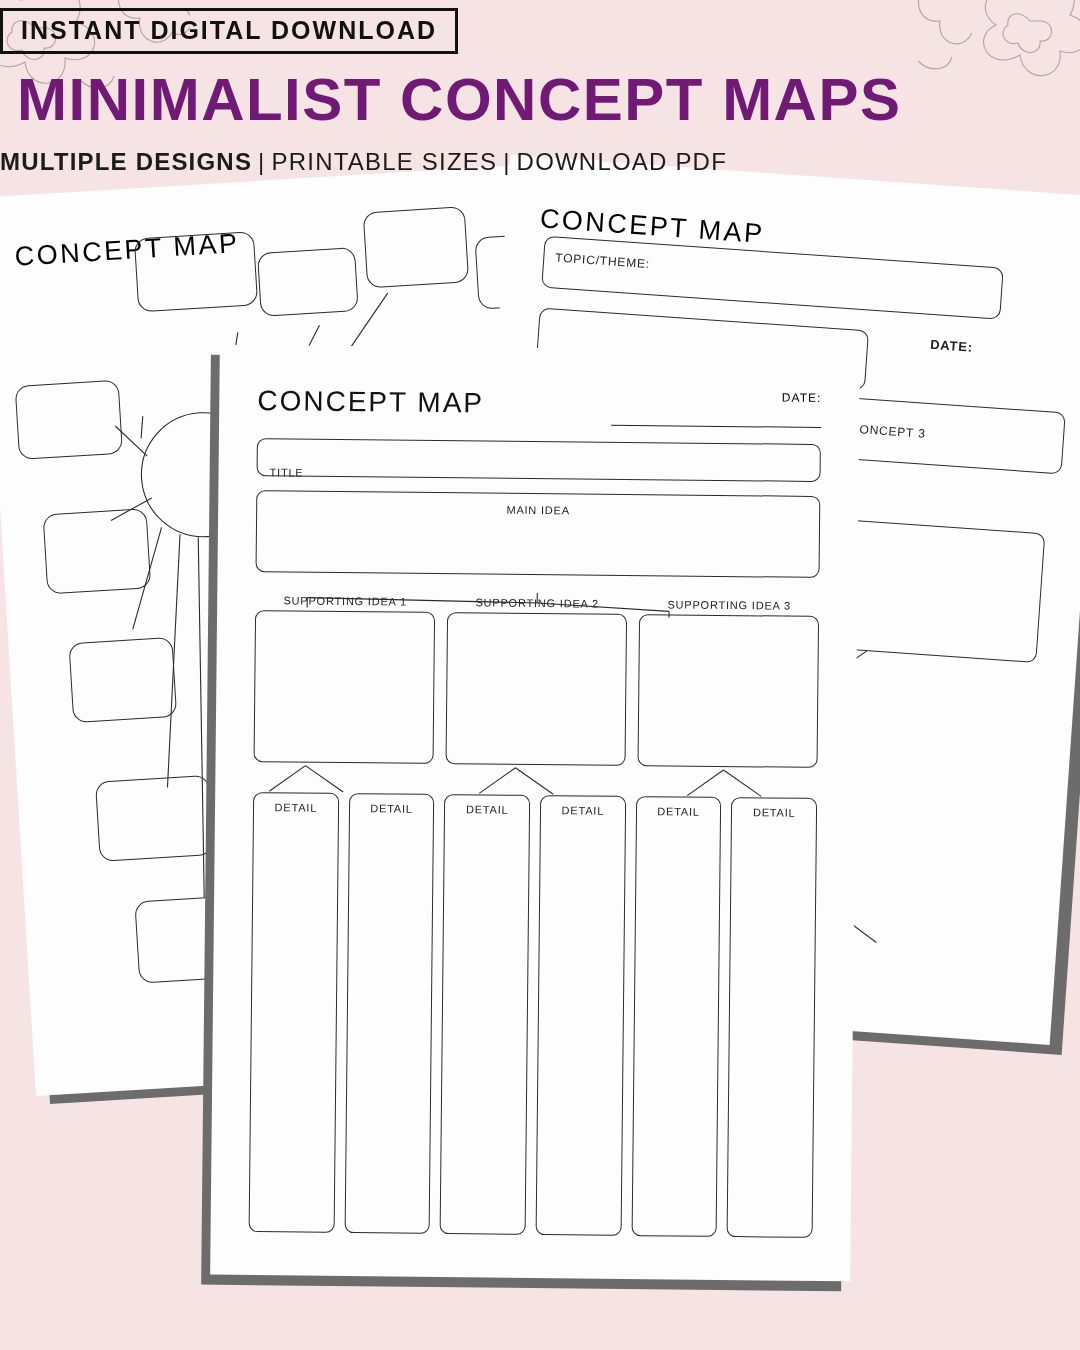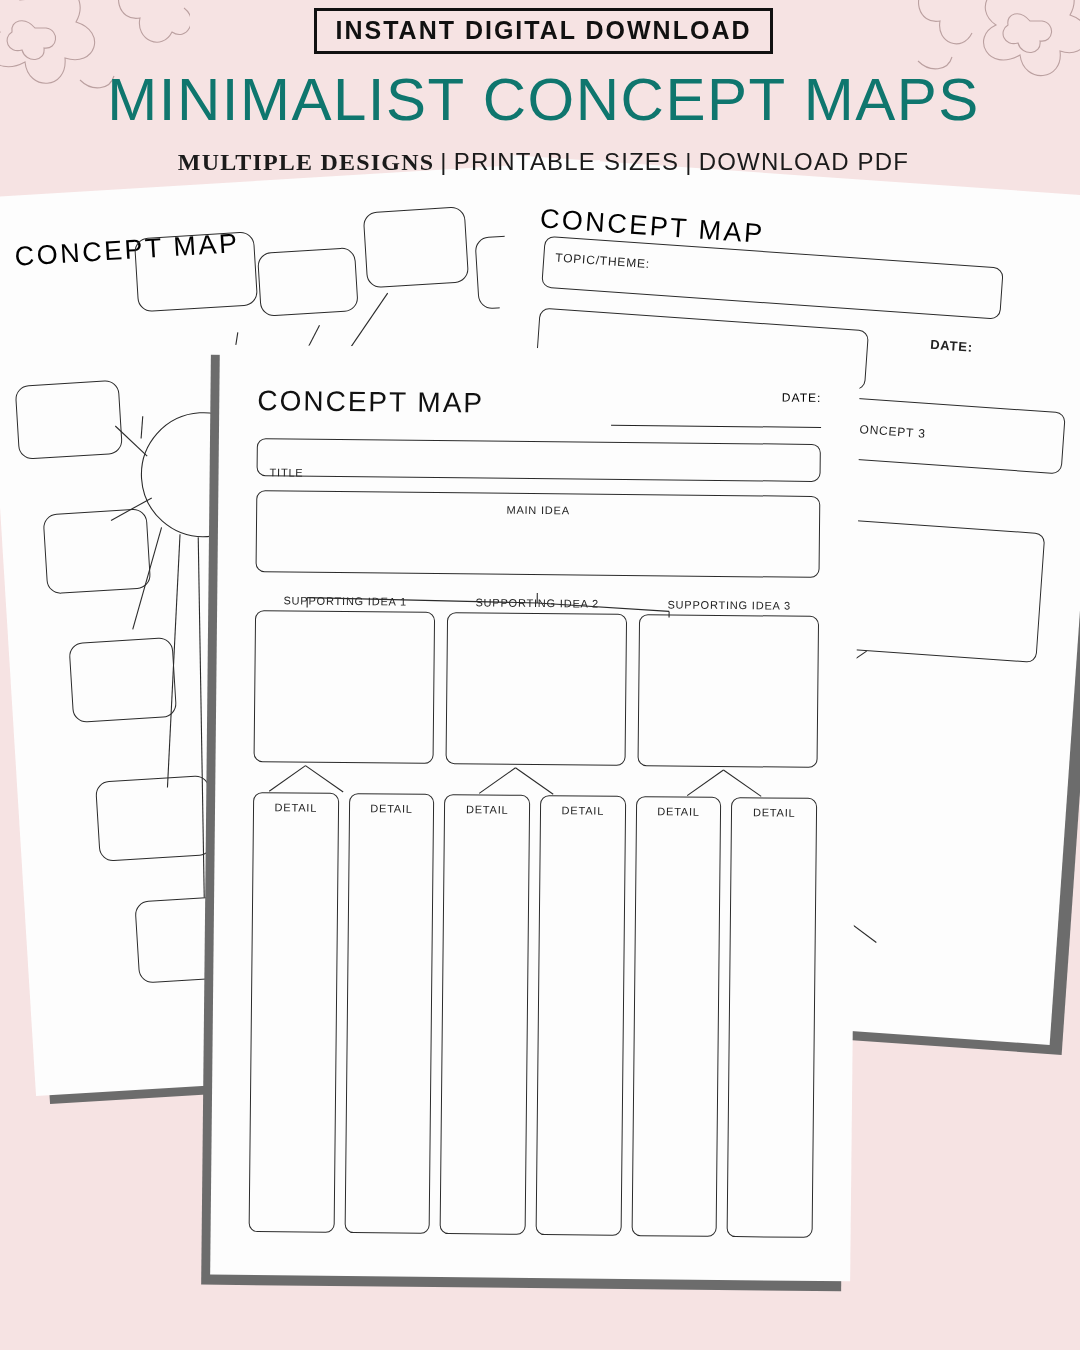--- a/index.html
+++ b/index.html
@@ -21,52 +21,50 @@
     opacity: 0.55;
     pointer-events: none;
   }
   .flower-left { left: -20px; top: -20px; }
   .flower-right { right: -10px; top: -25px; }
 
   
   .header {
     position: absolute;
     top: 0; left: 0; right: 0;
-    text-align: center;
     padding-top: 8px;
     z-index: 5;
-    padding-left: 7px;
   }
   .badge {
     display: inline-block;
     border: 3px solid #111;
     padding: 7px 18px 8px 18px;
     font-size: 25px;
     font-weight: bold;
     letter-spacing: 2.0px;
     color: #111;
     background: transparent;
     line-height: 1;
   }
   .main-title {
-    margin: 16px 0 0 0;
+    margin: 16px 0 0 17px;
     font-size: 60px;
-    font-weight: normal;
+    font-weight: bold;
     letter-spacing: 1.5px;
-    color: #0f766e;
+    color: #701a75;
     line-height: 1;
     white-space: nowrap;
   }
   .subtitle {
     margin-top: 18px;
     font-size: 24px;
     letter-spacing: 1.2px;
     color: #1b1b1b;
   }
-  .subtitle .strong { font-weight: bold; font-family: Liberation Serif, serif; }
+  .subtitle .strong { font-weight: bold; }
   .subtitle .sep { padding: 0 6px; }
 
   
   .watermark {
     position: absolute;
     left: 0; right: 0;
     top: 430px;
     text-align: center;
     font-size: 150px;
     font-weight: bold;

